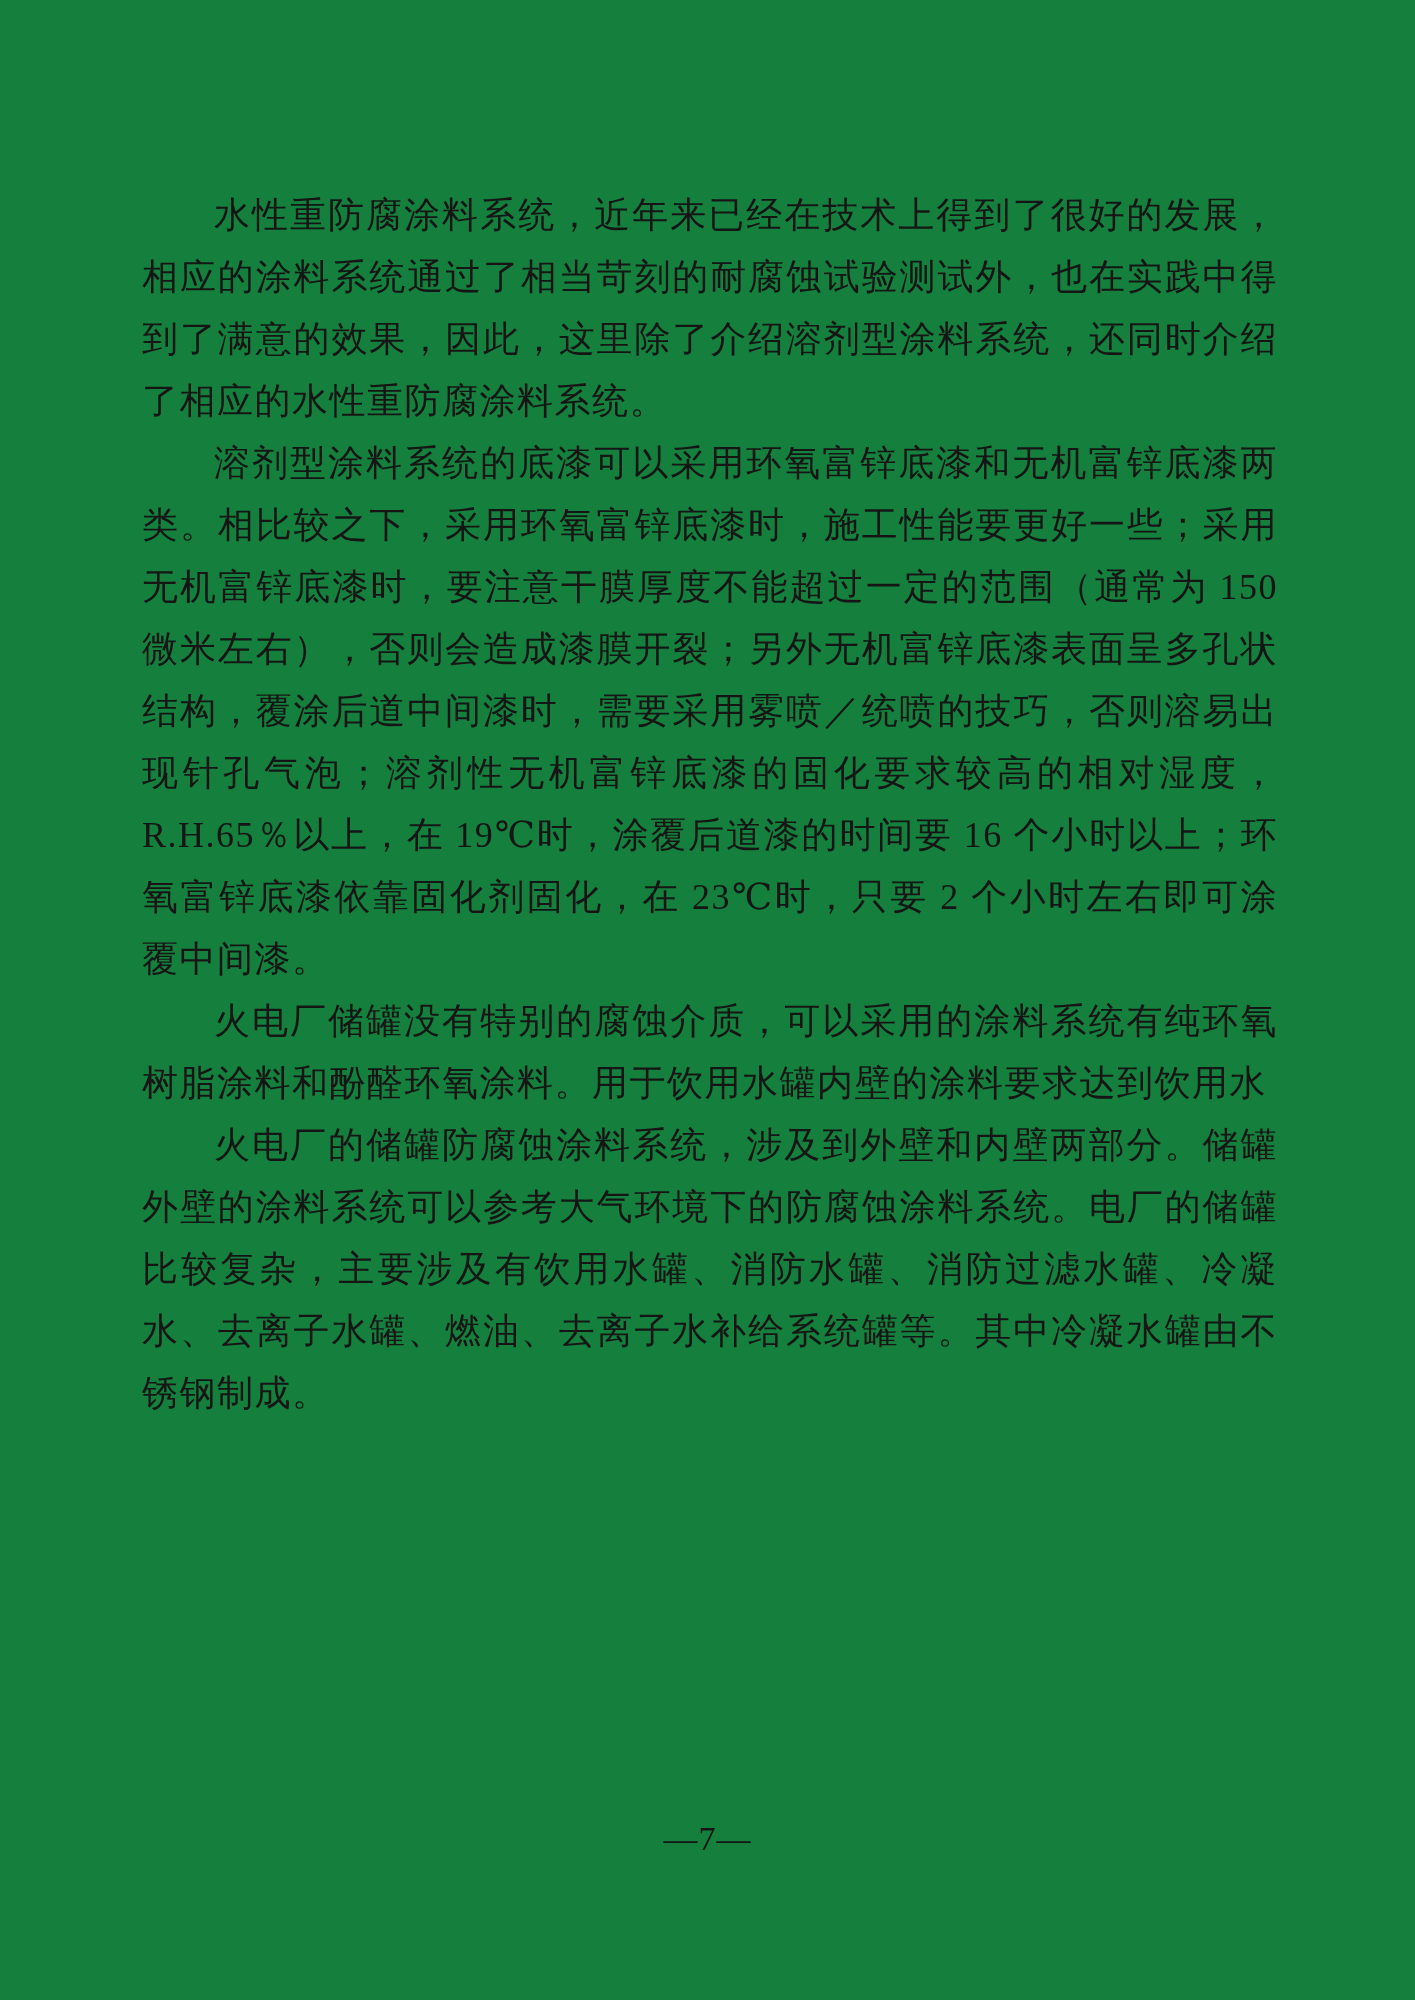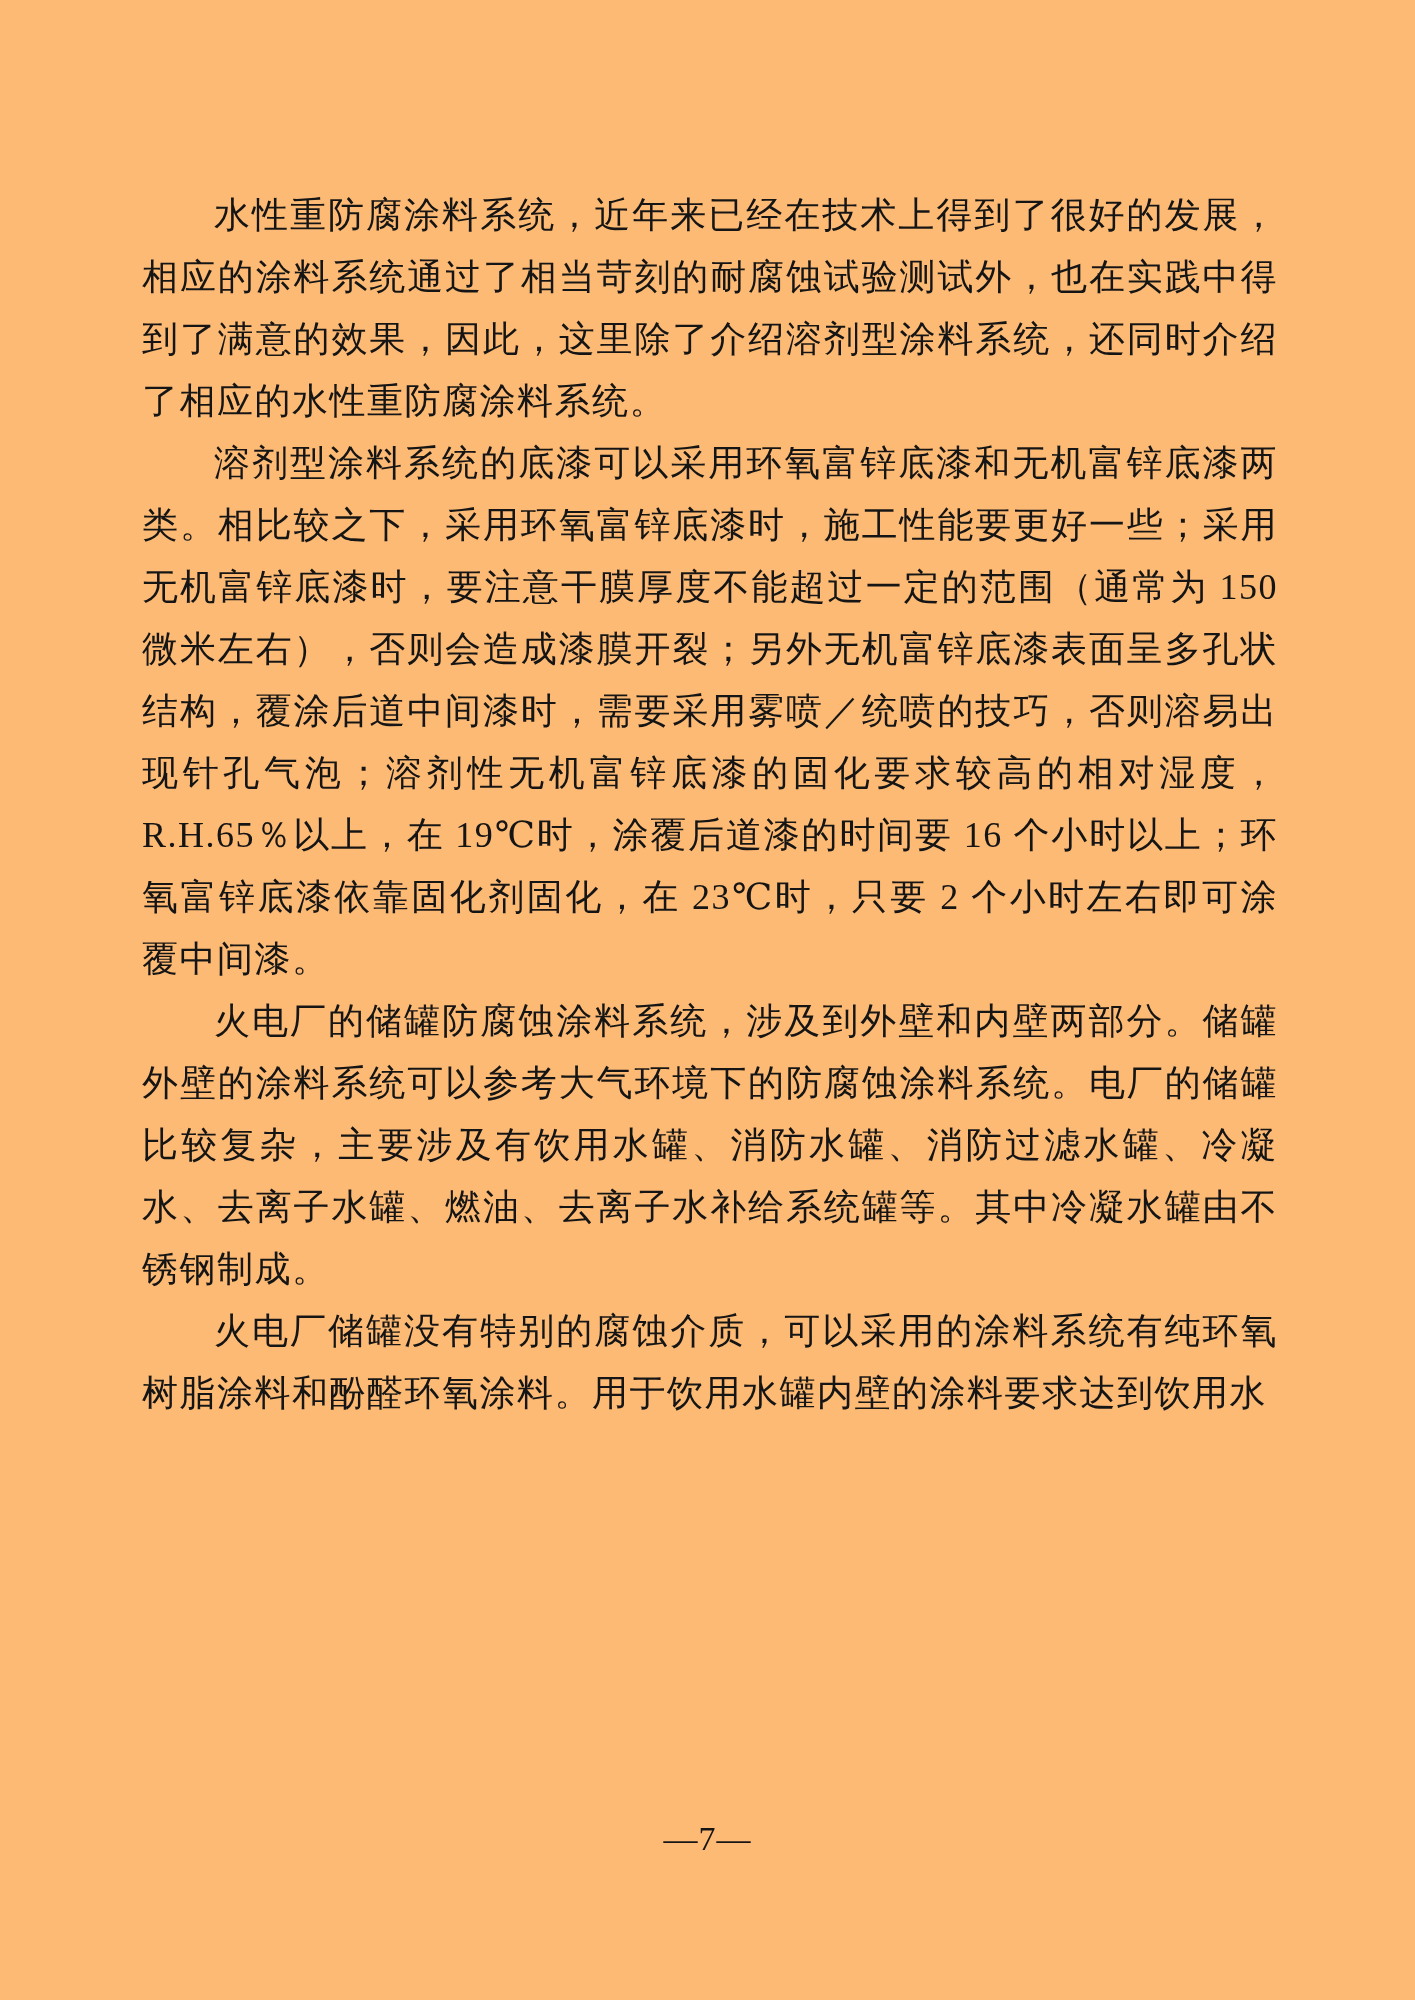--- a/index.html
+++ b/index.html
@@ -11,21 +11,21 @@
     height: 2000px;
     background: #ffffff;
     position: relative;
     font-family: "Liberation Serif", "DejaVu Serif", serif;
     color: #000000;
     overflow: hidden;
   }
   .page {
     position: absolute;
     inset: 0;
-    background: #fdba74;
+    background: #15803d;
   }
   .text-block {
     position: absolute;
     left: 142px;
     top: 184px;
     width: 1136px;
   }
   .para {
     margin: 0;
     padding: 0;
@@ -49,17 +49,17 @@
     color: #151515;
   }
 </style>
 </head>
 <body>
 
 <div class="page">
   <div class="text-block">
     <p class="para">水性重防腐涂料系统，近年来已经在技术上得到了很好的发展，相应的涂料系统通过了相当苛刻的耐腐蚀试验测试外，也在实践中得到了满意的效果，因此，这里除了介绍溶剂型涂料系统，还同时介绍了相应的水性重防腐涂料系统。</p>
     <p class="para">溶剂型涂料系统的底漆可以采用环氧富锌底漆和无机富锌底漆两类。相比较之下，采用环氧富锌底漆时，施工性能要更好一些；采用无机富锌底漆时，要注意干膜厚度不能超过一定的范围（通常为 150 微米左右），否则会造成漆膜开裂；另外无机富锌底漆表面呈多孔状结构，覆涂后道中间漆时，需要采用雾喷／统喷的技巧，否则溶易出现针孔气泡；溶剂性无机富锌底漆的固化要求较高的相对湿度，R.H.65％以上，在 19℃时，涂覆后道漆的时间要 16 个小时以上；环氧富锌底漆依靠固化剂固化，在 23℃时，只要 2 个小时左右即可涂覆中间漆。</p>
+    <p class="para">火电厂储罐没有特别的腐蚀介质，可以采用的涂料系统有纯环氧树脂涂料和酚醛环氧涂料。用于饮用水罐内壁的涂料要求达到饮用水</p>
     <p class="para">火电厂的储罐防腐蚀涂料系统，涉及到外壁和内壁两部分。储罐外壁的涂料系统可以参考大气环境下的防腐蚀涂料系统。电厂的储罐比较复杂，主要涉及有饮用水罐、消防水罐、消防过滤水罐、冷凝水、去离子水罐、燃油、去离子水补给系统罐等。其中冷凝水罐由不锈钢制成。</p>
-    <p class="para">火电厂储罐没有特别的腐蚀介质，可以采用的涂料系统有纯环氧树脂涂料和酚醛环氧涂料。用于饮用水罐内壁的涂料要求达到饮用水</p>
   </div>
   <div class="page-number">—7—</div>
 </div>
 
 </body></html>

